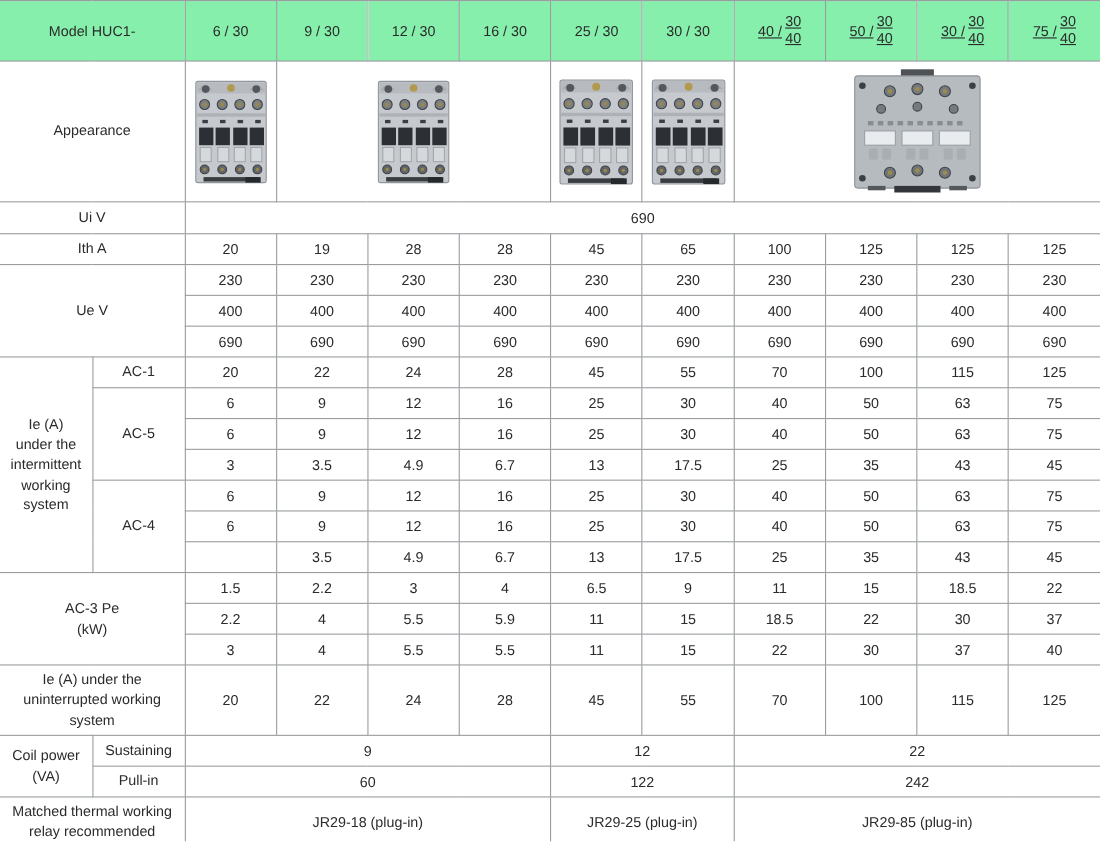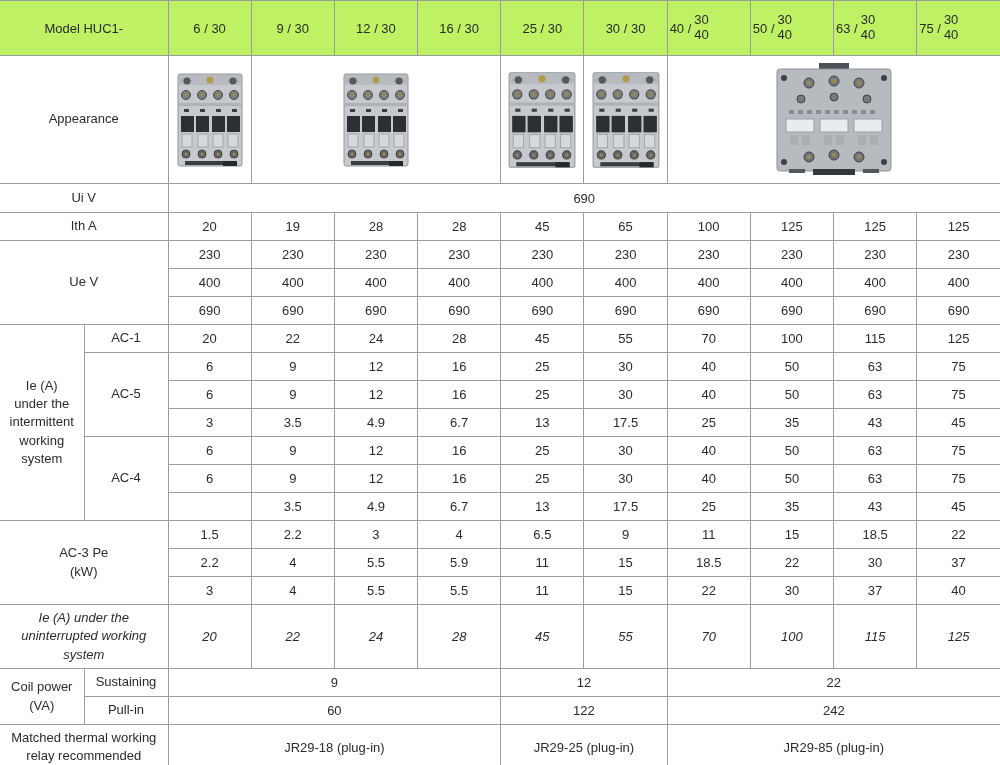--- a/index.html
+++ b/index.html
@@ -16,32 +16,32 @@
   table.spec td:first-child { border-left:none; }
   table.spec td:last-child { border-right:none; }
   tr.sec > td { border-top:1.5px solid #4f5357; }
   tr.last > td { border-bottom:2px solid #4f5357; }
 
   
   tr.rhead { height:55px; }
   tr.rapp  { height:128px; }
   tr.r28   { height:28px; }
   tr.r29   { height:29px; }
-  tr.r57   { height:64px;font-style:italic; }
+  tr.r57   { height:64px; }
   tr.r47   { height:46px; }
 
   
   td.hd {
-    background:#bef264; color:#ffffff;
+    background:#86efac; color:#ffffff;
     border:1px solid #b2181e; border-top:none;
     font-size:13.5px;
   }
   td.hd:first-child { border-left:none; }
   td.hd:last-child  { border-right:none;margin-top:44px; }
-  .fr { display:flex; align-items:center; gap:3px; }
+  .fr { display:flex; align-items:center; justify-content:center; gap:3px;text-decoration:underline; }
   .stk { display:flex; flex-direction:column; line-height:1.15; text-align:center; }
 
   
   td.lbl { white-space:pre-line; line-height:1.4; }
 
   
   td.appcell { background:#fff; }
   .c-sm  { width:70px;  height:100px; }
   .c-tall{ width:72px;  height:116px; }
   .c-big { width:132px; height:118px; }
@@ -211,21 +211,21 @@
       <div class="fr">
               <span>50 /</span>
               <span class="stk">
                 <span>30</span>
                 <span>40</span>
               </span>
             </div>
     </td>
     <td class="hd">
       <div class="fr">
-              <span>63 /</span>
+              <span>30 /</span>
               <span class="stk">
                 <span>30</span>
                 <span>40</span>
               </span>
             </div>
     </td>
     <td class="hd">
       <div class="fr">
               <span>75 /</span>
               <span class="stk">

